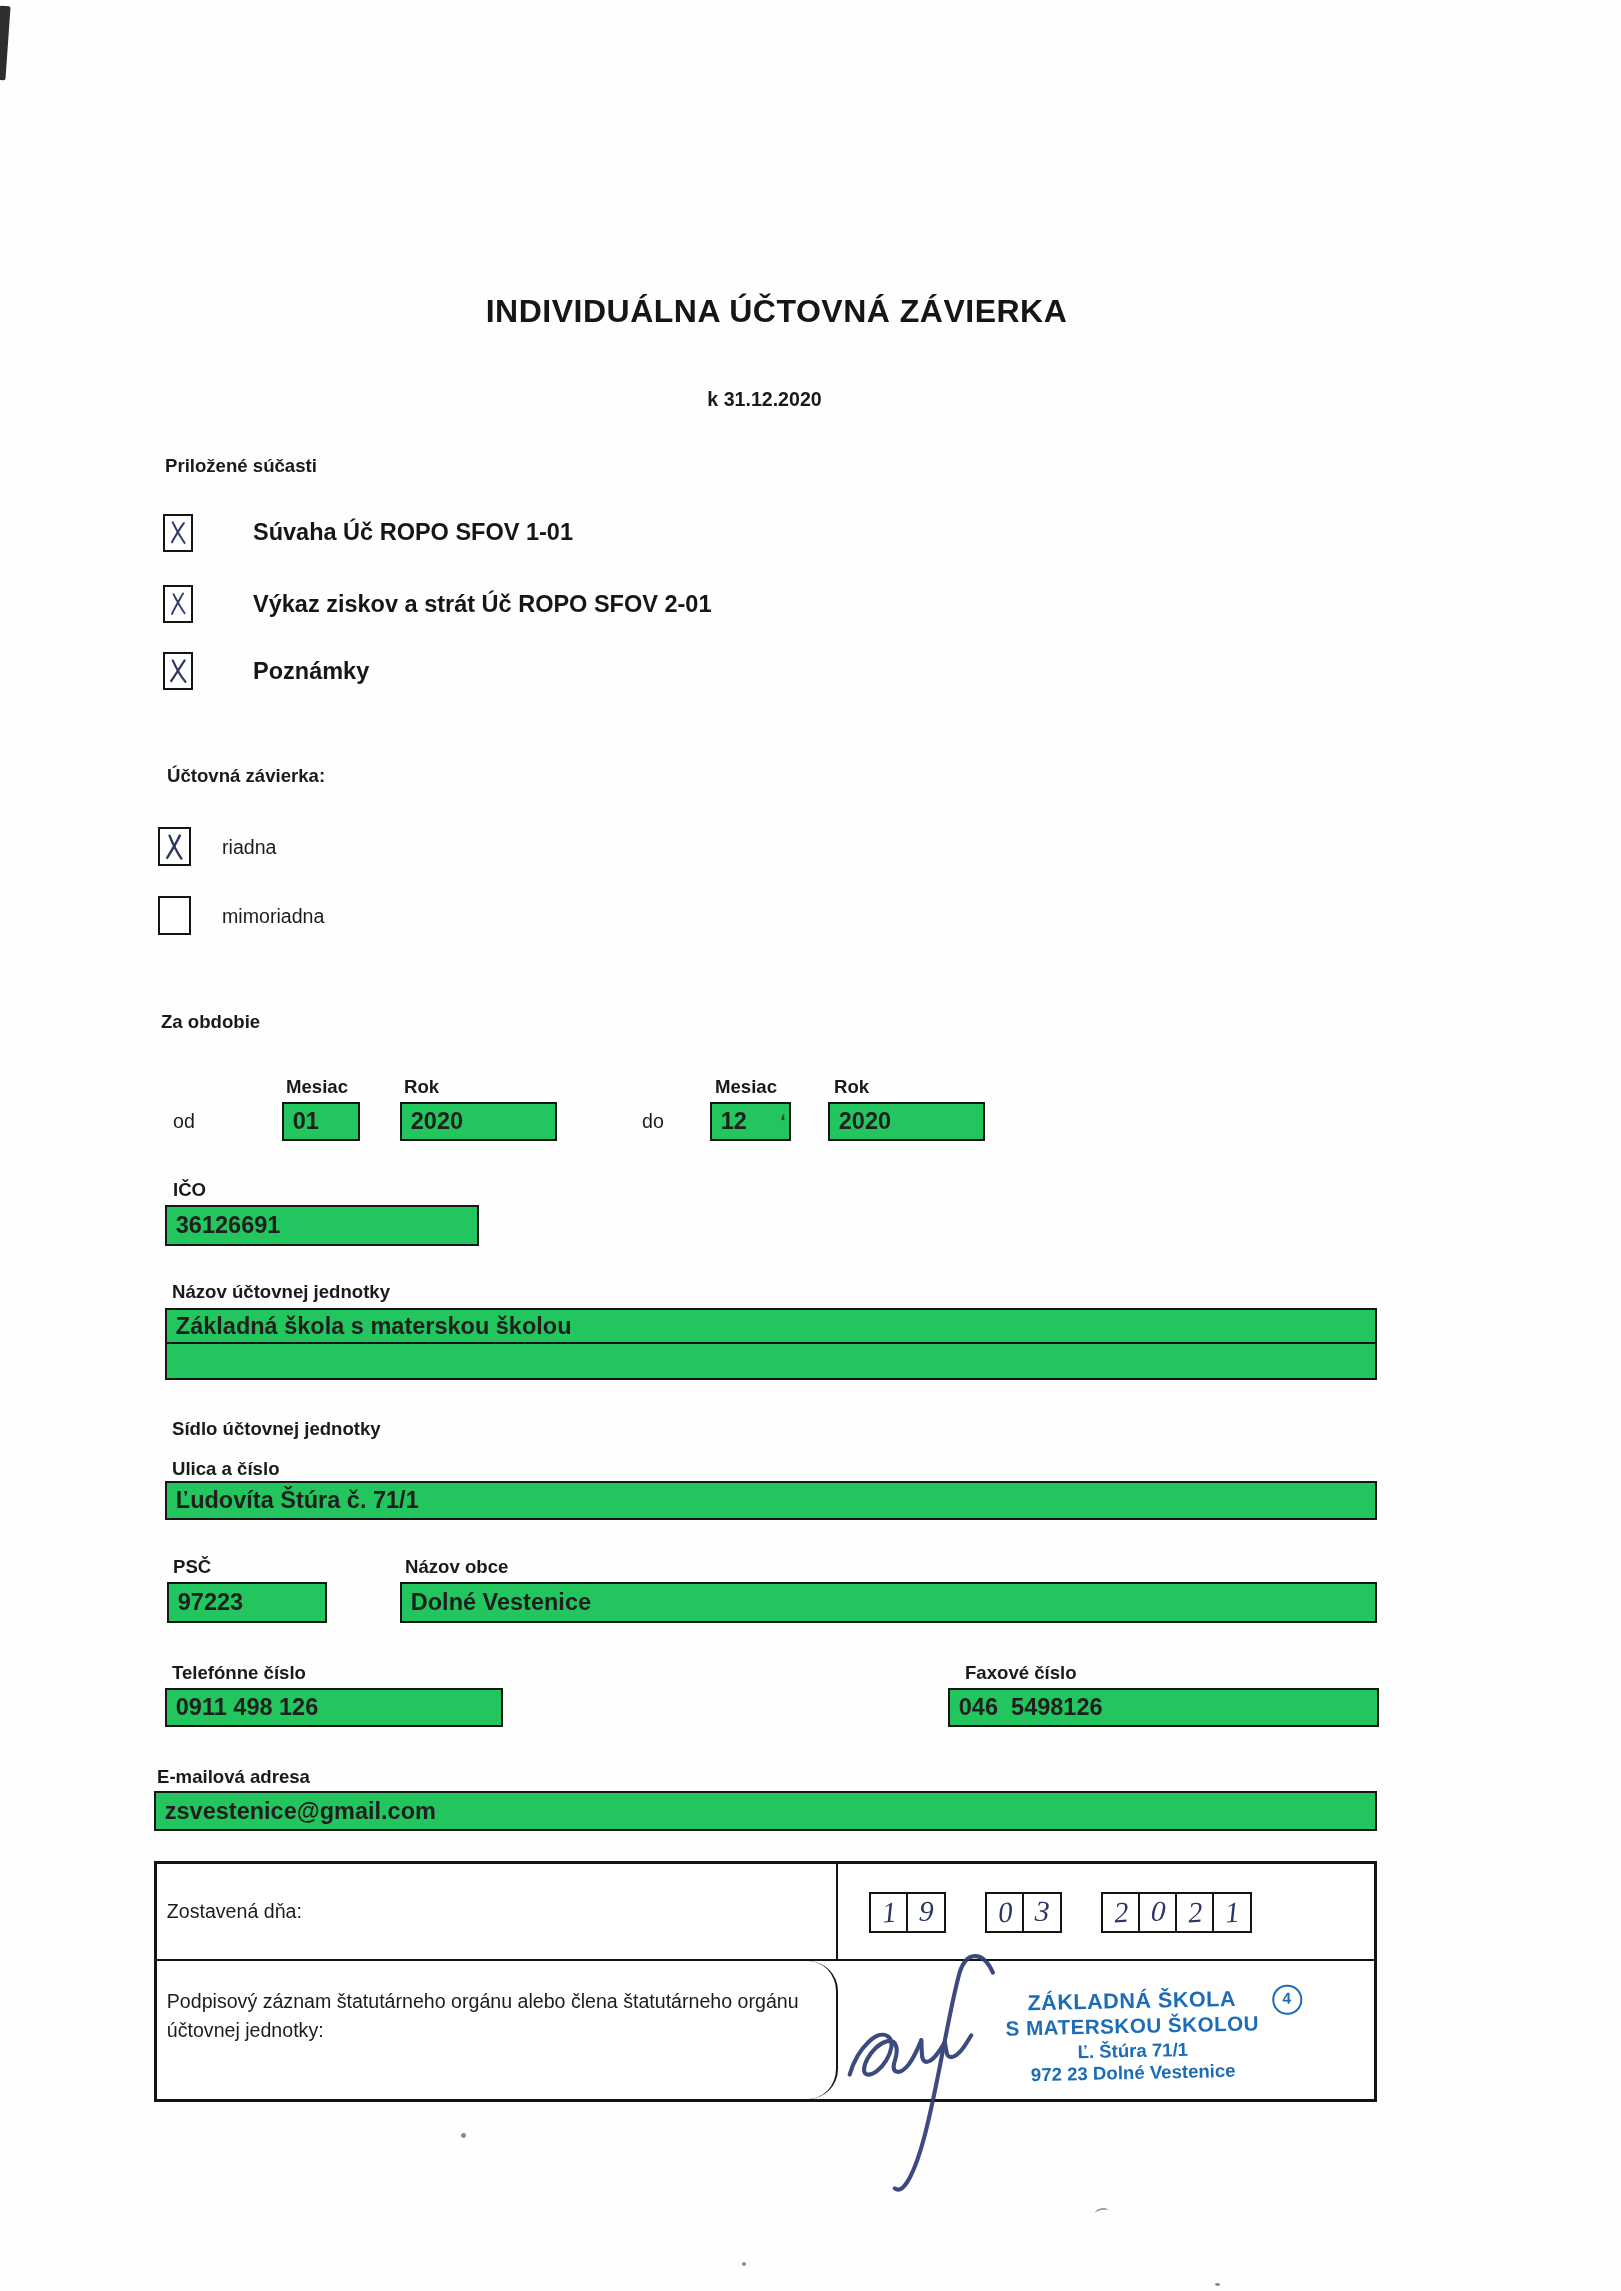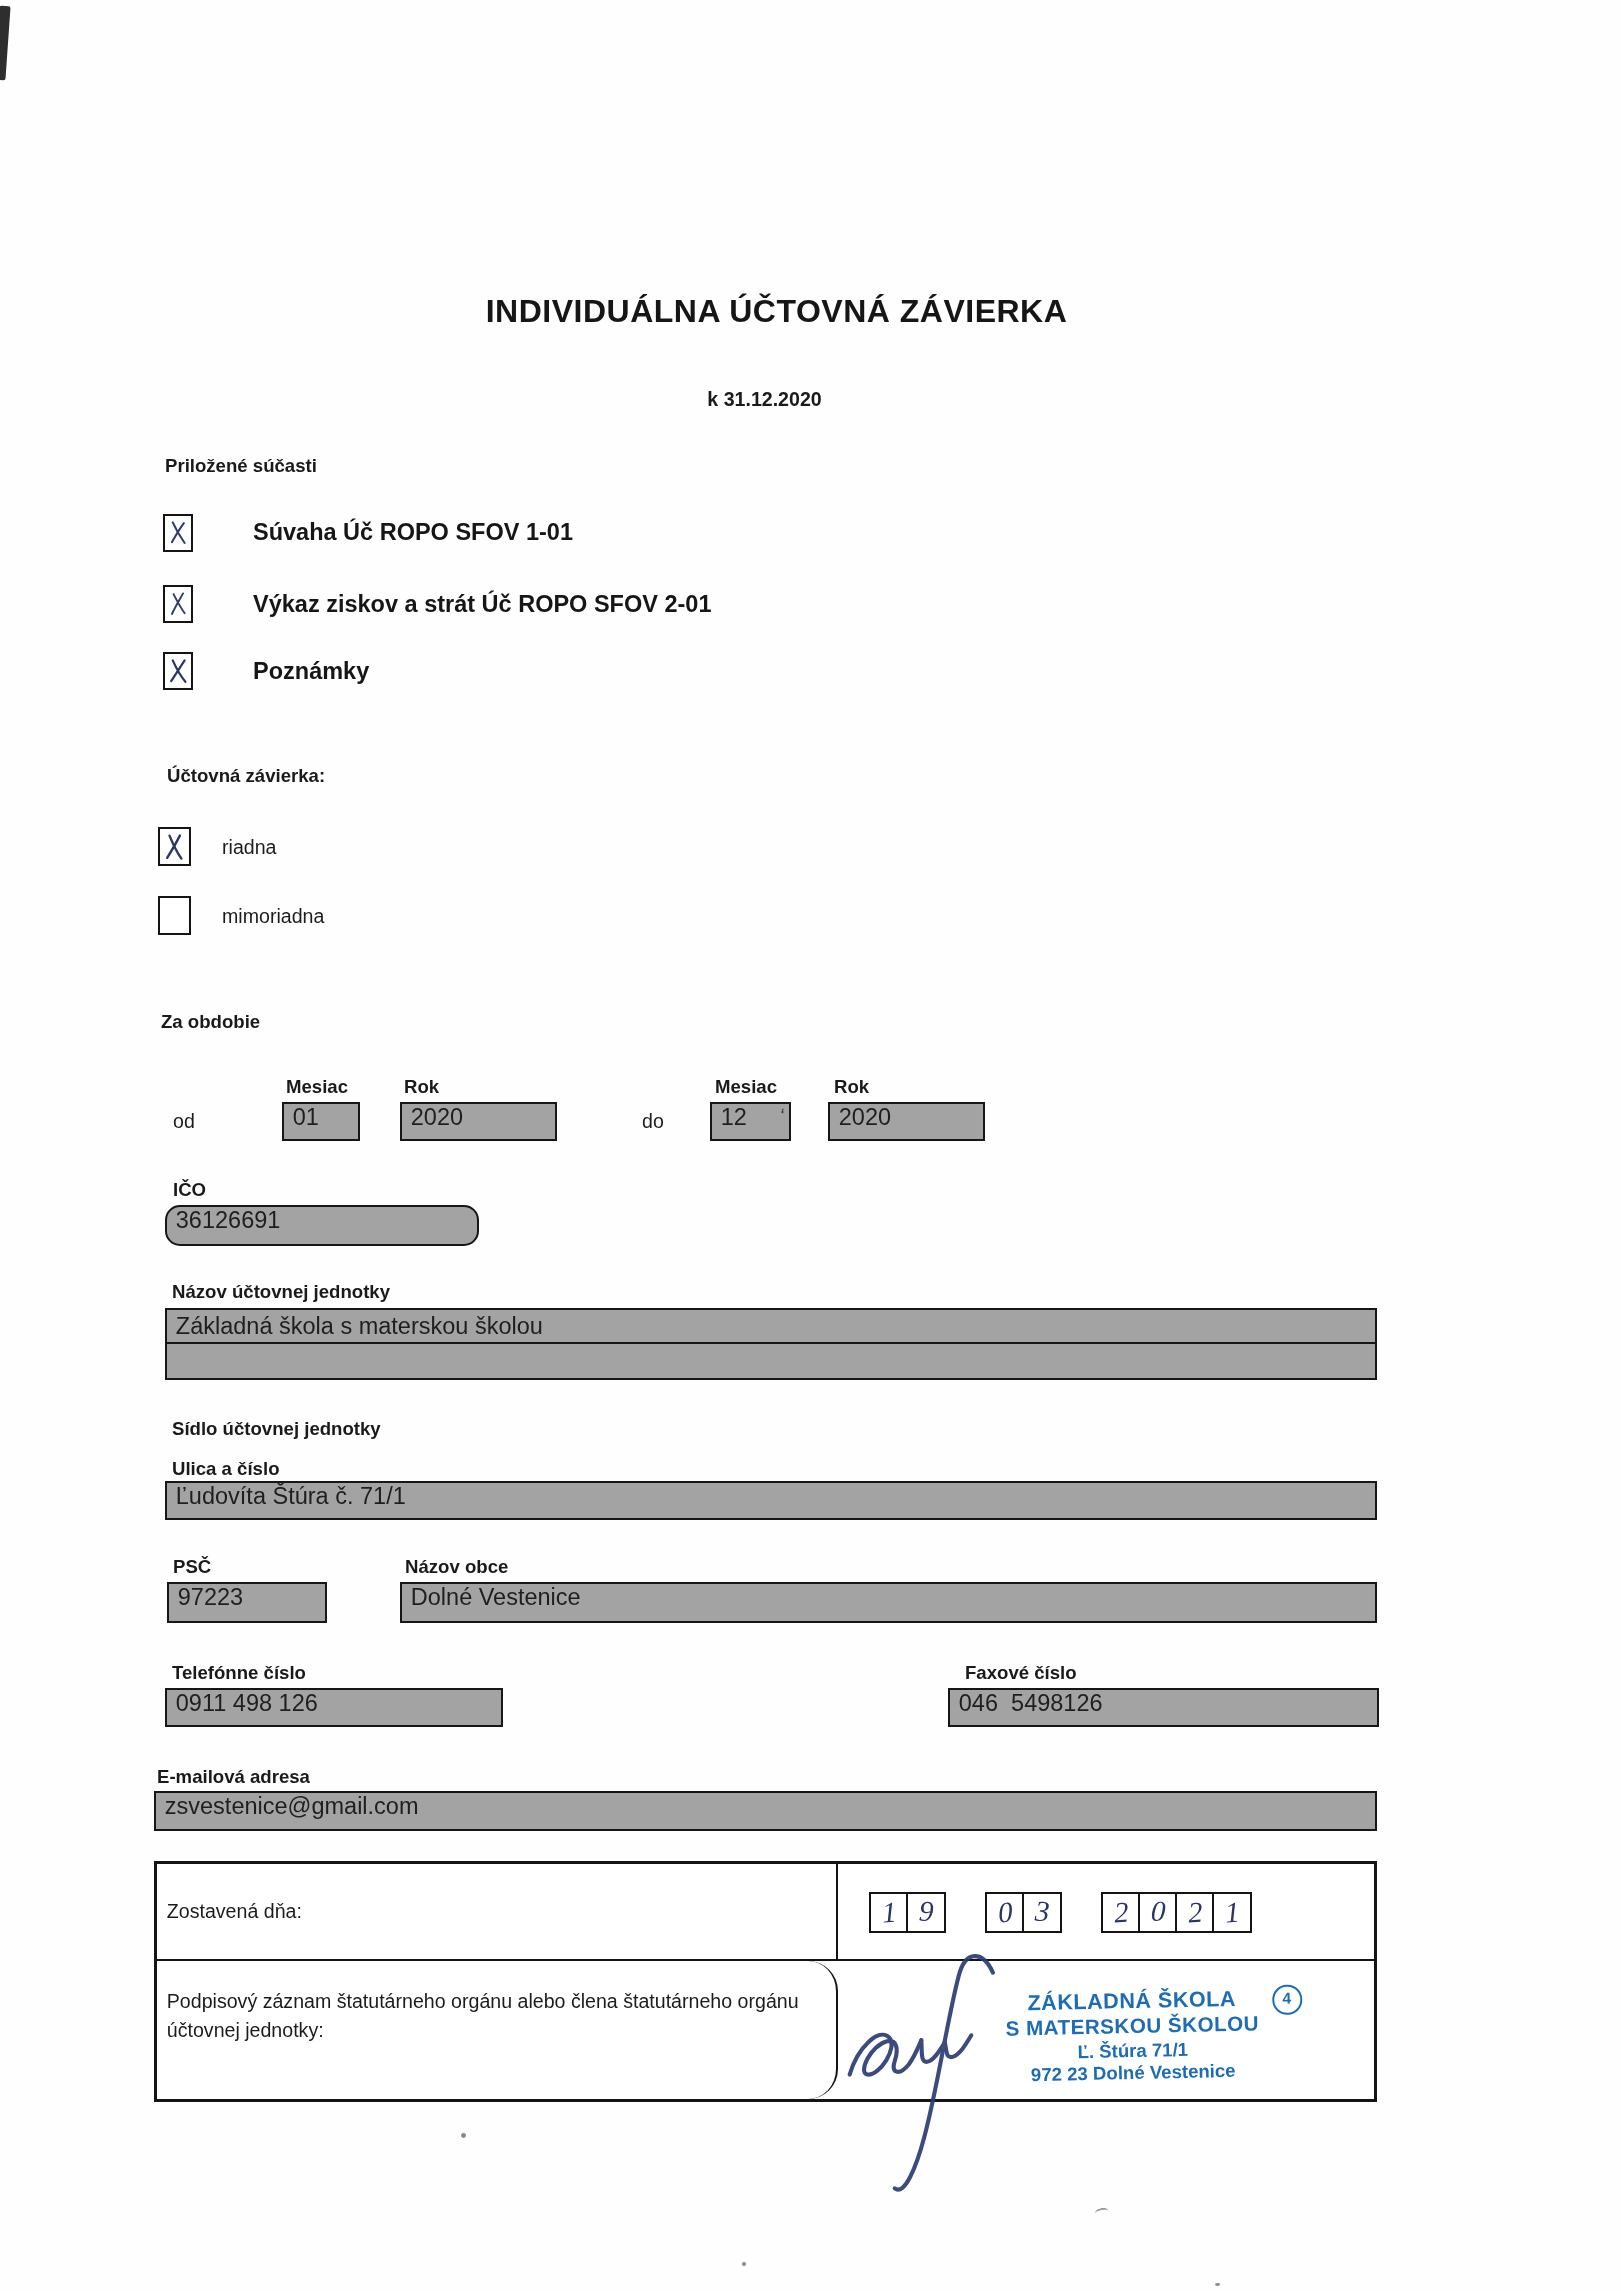--- a/index.html
+++ b/index.html
@@ -5,22 +5,22 @@
   html,body{margin:0;padding:0;background:#ffffff;}
   .page{
     position:relative;width:1621px;height:2292px;background:#fefefe;
     font-family:"Liberation Sans", sans-serif;color:#1c1c1c;overflow:hidden;
   }
   .center-line{position:absolute;left:0;text-align:center;}
   .title{font-size:32px;font-weight:bold;letter-spacing:0.5px;color:#161616;}
   .subtitle{font-size:19.6px;font-weight:bold;color:#1a1a1a;}
   .lbl{position:absolute;font-size:18.6px;font-weight:bold;color:#1a1a1a;white-space:nowrap;}
   .ibox{
-    position:absolute;border:2.9px solid #161616;background:#a3a3a3;box-sizing:border-box;
-    display:flex;align-items:flex-start;padding-left:8.8px;
+    position:absolute;border:2.9px solid #161616;background:#22c55e;box-sizing:border-box;
+    display:flex;align-items:center;padding-left:8.8px;font-weight:bold;
   }
   .val{font-size:23.5px;color:#1f1f1f;white-space:pre;}
   .cbx{
     position:absolute;width:30px;height:38px;border:2.9px solid #141414;background:#fff;
     box-sizing:border-box;display:flex;align-items:center;justify-content:center;
   }
   .cbx svg{width:20.6px;height:27.4px;display:block;}
   .cbx-label{position:absolute;font-size:23.5px;font-weight:bold;white-space:nowrap;color:#161616;}
   .opt-label{position:absolute;font-size:19.6px;white-space:nowrap;color:#1c1c1c;}
   .stray-mark{font-size:19.6px;color:#3a3a3a;margin-left:33px;transform:rotate(8deg);}
@@ -136,21 +136,21 @@
   <div class="lbl" style="left:834px;top:1076px;">Rok</div>
   <div class="ibox" style="left:710px;top:1102px;width:81px;height:39px;">
     <span class="val">12</span>
     <span class="stray-mark">‘</span>
   </div>
   <div class="ibox" style="left:828px;top:1102px;width:157px;height:39px;">
     <span class="val">2020</span>
   </div>
 
   <div class="lbl" style="left:173px;top:1179px;">IČO</div>
-  <div class="ibox" style="left:165px;top:1205px;width:314px;height:41px;border-radius:15px;">
+  <div class="ibox" style="left:165px;top:1205px;width:314px;height:41px;">
     <span class="val">36126691</span>
   </div>
 
   <div class="lbl" style="left:172px;top:1281px;">Názov účtovnej jednotky</div>
   <div class="ibox" style="left:165px;top:1308px;width:1212px;height:72px;padding-left:0;display:block;">
     <div class="namebox-row1">
       <span class="val">Základná škola s materskou školou</span>
     </div>
     <div class="namebox-row2"></div>
   </div>

